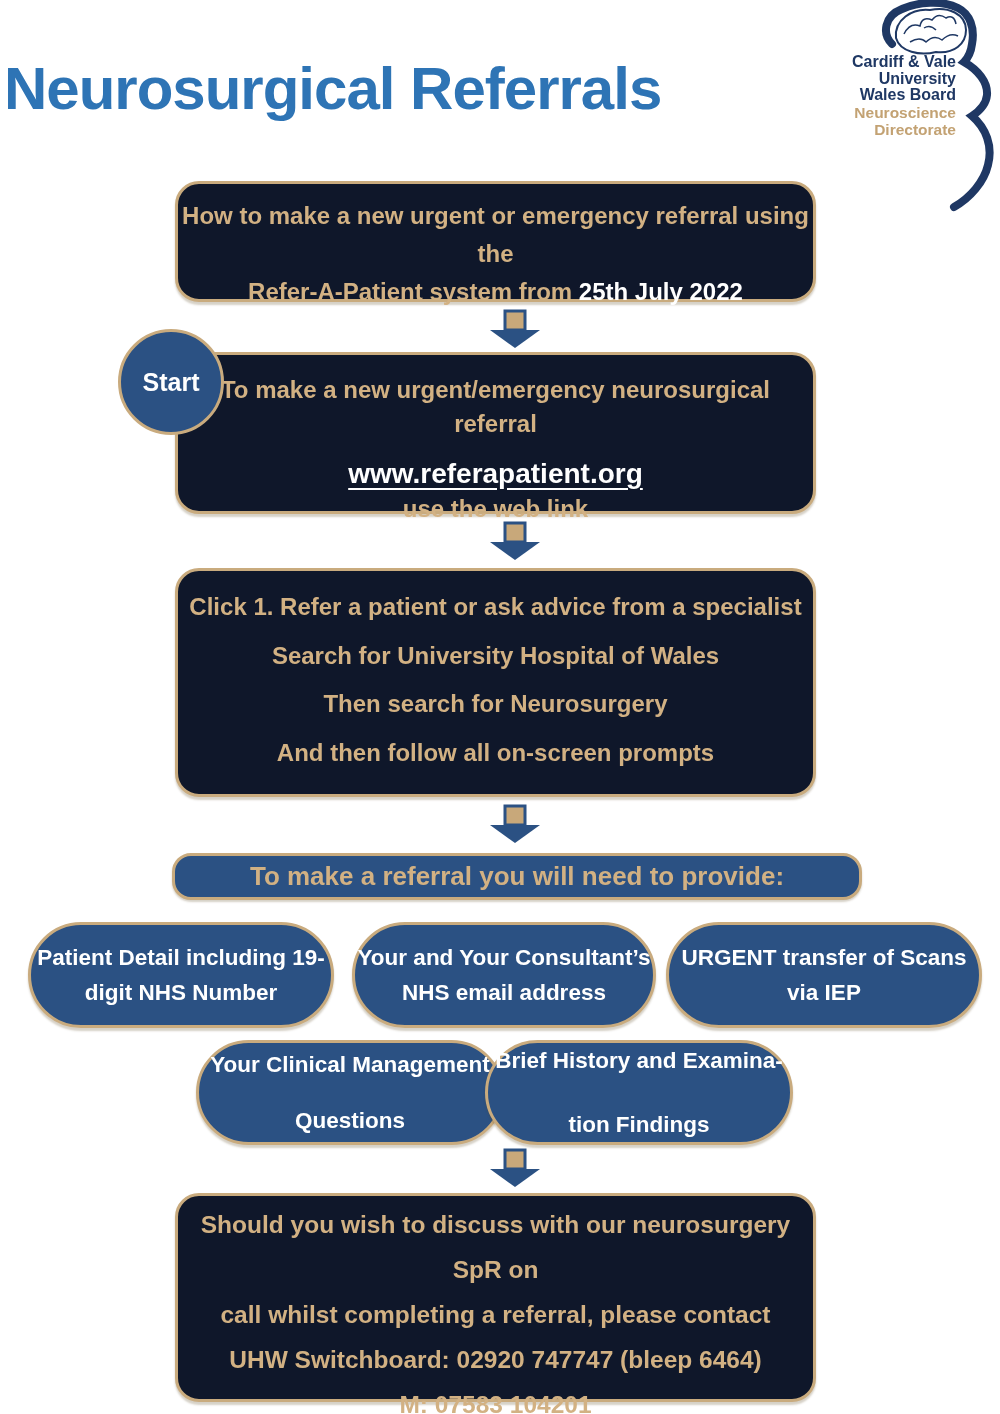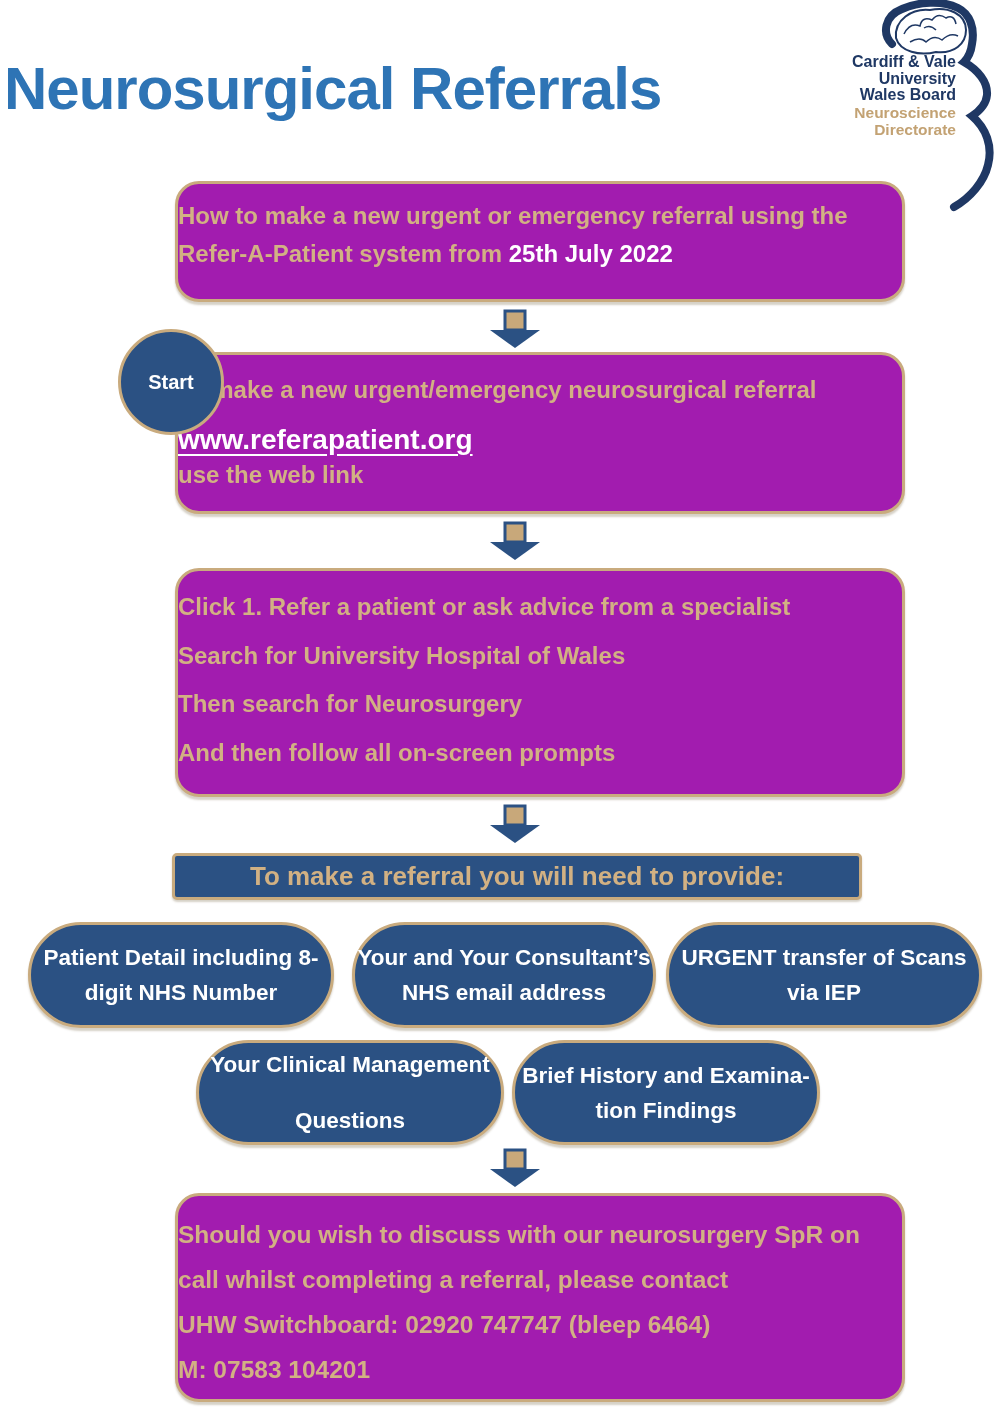--- a/index.html
+++ b/index.html
@@ -19,60 +19,60 @@
   .logo-org{
     position:absolute;top:54px;right:44px;text-align:right;
     color:#1f3864;font-size:16px;line-height:16.5px;
   }
   .logo-dept{
     position:absolute;top:104px;right:44px;text-align:right;
     color:#c3a273;font-size:15.5px;line-height:17px;
   }
   
   .box{
-    position:absolute;left:175px;width:730px;box-sizing:border-box;
-    background:#a21caf;border:3px solid #c9ab7e;border-radius:24px;
-    color:#d2b183;text-align:left;
+    position:absolute;left:175px;width:641px;box-sizing:border-box;
+    background:#0f172a;border:3px solid #c9ab7e;border-radius:24px;
+    color:#d2b183;text-align:center;
     box-shadow:0 3px 2px rgba(90,70,30,0.25);
   }
   .box1{top:181px;height:121px;padding-top:13px;font-size:24px;line-height:38px;}
   .box2{top:352px;height:162px;padding-top:18px;font-size:24px;line-height:34px;}
   .box2 .weblink{
     display:inline-block;margin-top:16px;font-size:28px;color:#ffffff;
     text-decoration:underline;text-underline-offset:5px;cursor:pointer;
   }
   .box3{top:568px;height:229px;padding-top:12px;font-size:24px;line-height:48.5px;}
-  .box5{top:1193px;height:209px;padding-top:16px;font-size:24.5px;line-height:45px;}
+  .box5{top:1193px;height:209px;padding-top:6px;font-size:24.5px;line-height:45px;}
   .white{color:#ffffff;}
   .bar{
     position:absolute;left:172px;top:853px;width:690px;height:47px;box-sizing:border-box;
-    background:#2b5183;border:3px solid #c9ab7e;border-radius:5px;
+    background:#2b5183;border:3px solid #c9ab7e;border-radius:19px;
     color:#d2b183;font-size:26px;display:flex;align-items:center;justify-content:center;
     box-shadow:0 2px 2px rgba(90,70,30,0.25);
   }
   
   .start{
     position:absolute;left:118px;top:329px;width:106px;height:106px;box-sizing:border-box;
     background:#2b5183;border:3px solid #c9ab7e;border-radius:50%;
-    color:#ffffff;font-size:20px;display:flex;align-items:center;justify-content:center;
+    color:#ffffff;font-size:25px;display:flex;align-items:center;justify-content:center;
     z-index:5;
   }
   
   .pill{
     position:absolute;box-sizing:border-box;height:106px;
     background:#2b5183;border:3px solid #c9ab7e;border-radius:53px;
     color:#ffffff;font-size:22.5px;line-height:35px;text-align:center;
     display:flex;flex-direction:column;align-items:center;justify-content:center;
     box-shadow:0 3px 2px rgba(90,70,30,0.25);
   }
   .pillA{left:28px;top:922px;width:306px;}
   .pillB{left:352px;top:922px;width:304px;}
   .pillC{left:666px;top:922px;width:316px;}
   .pillD{left:196px;top:1040px;width:308px;height:105px;gap:21px;}
-  .pillE{left:512px;top:1040px;width:308px;height:105px;}
+  .pillE{left:485px;top:1040px;width:308px;height:105px;justify-content:space-between;}
   
   .arrow{position:absolute;left:487px;}
   .a1{top:309px;} .a2{top:521px;} .a3{top:804px;} .a4{top:1148px;}
 </style>
 </head>
 <body>
 
 <div class="canvas">
 
   <h1 class="title">Neurosurgical Referrals</h1>
@@ -126,21 +126,21 @@
   </div>
 
   <svg class="arrow a3" width="56" height="40" viewBox="0 0 56 40">
     <rect x="18" y="2" width="20" height="19" fill="#c8a87a" stroke="#2b5183" stroke-width="3"></rect>
     <polygon points="3,21 53,21 28,39" fill="#2b5183"></polygon>
   </svg>
 
   <div class="bar">To make a referral you will need to provide:</div>
 
   <div class="pill pillA">
-    <div>Patient Detail including 8-</div>
+    <div>Patient Detail including 19-</div>
     <div>digit NHS Number</div>
   </div>
   <div class="pill pillB">
     <div>Your and Your Consultant’s</div>
     <div>NHS email address</div>
   </div>
   <div class="pill pillC">
     <div>URGENT transfer of Scans</div>
     <div>via IEP</div>
   </div>

